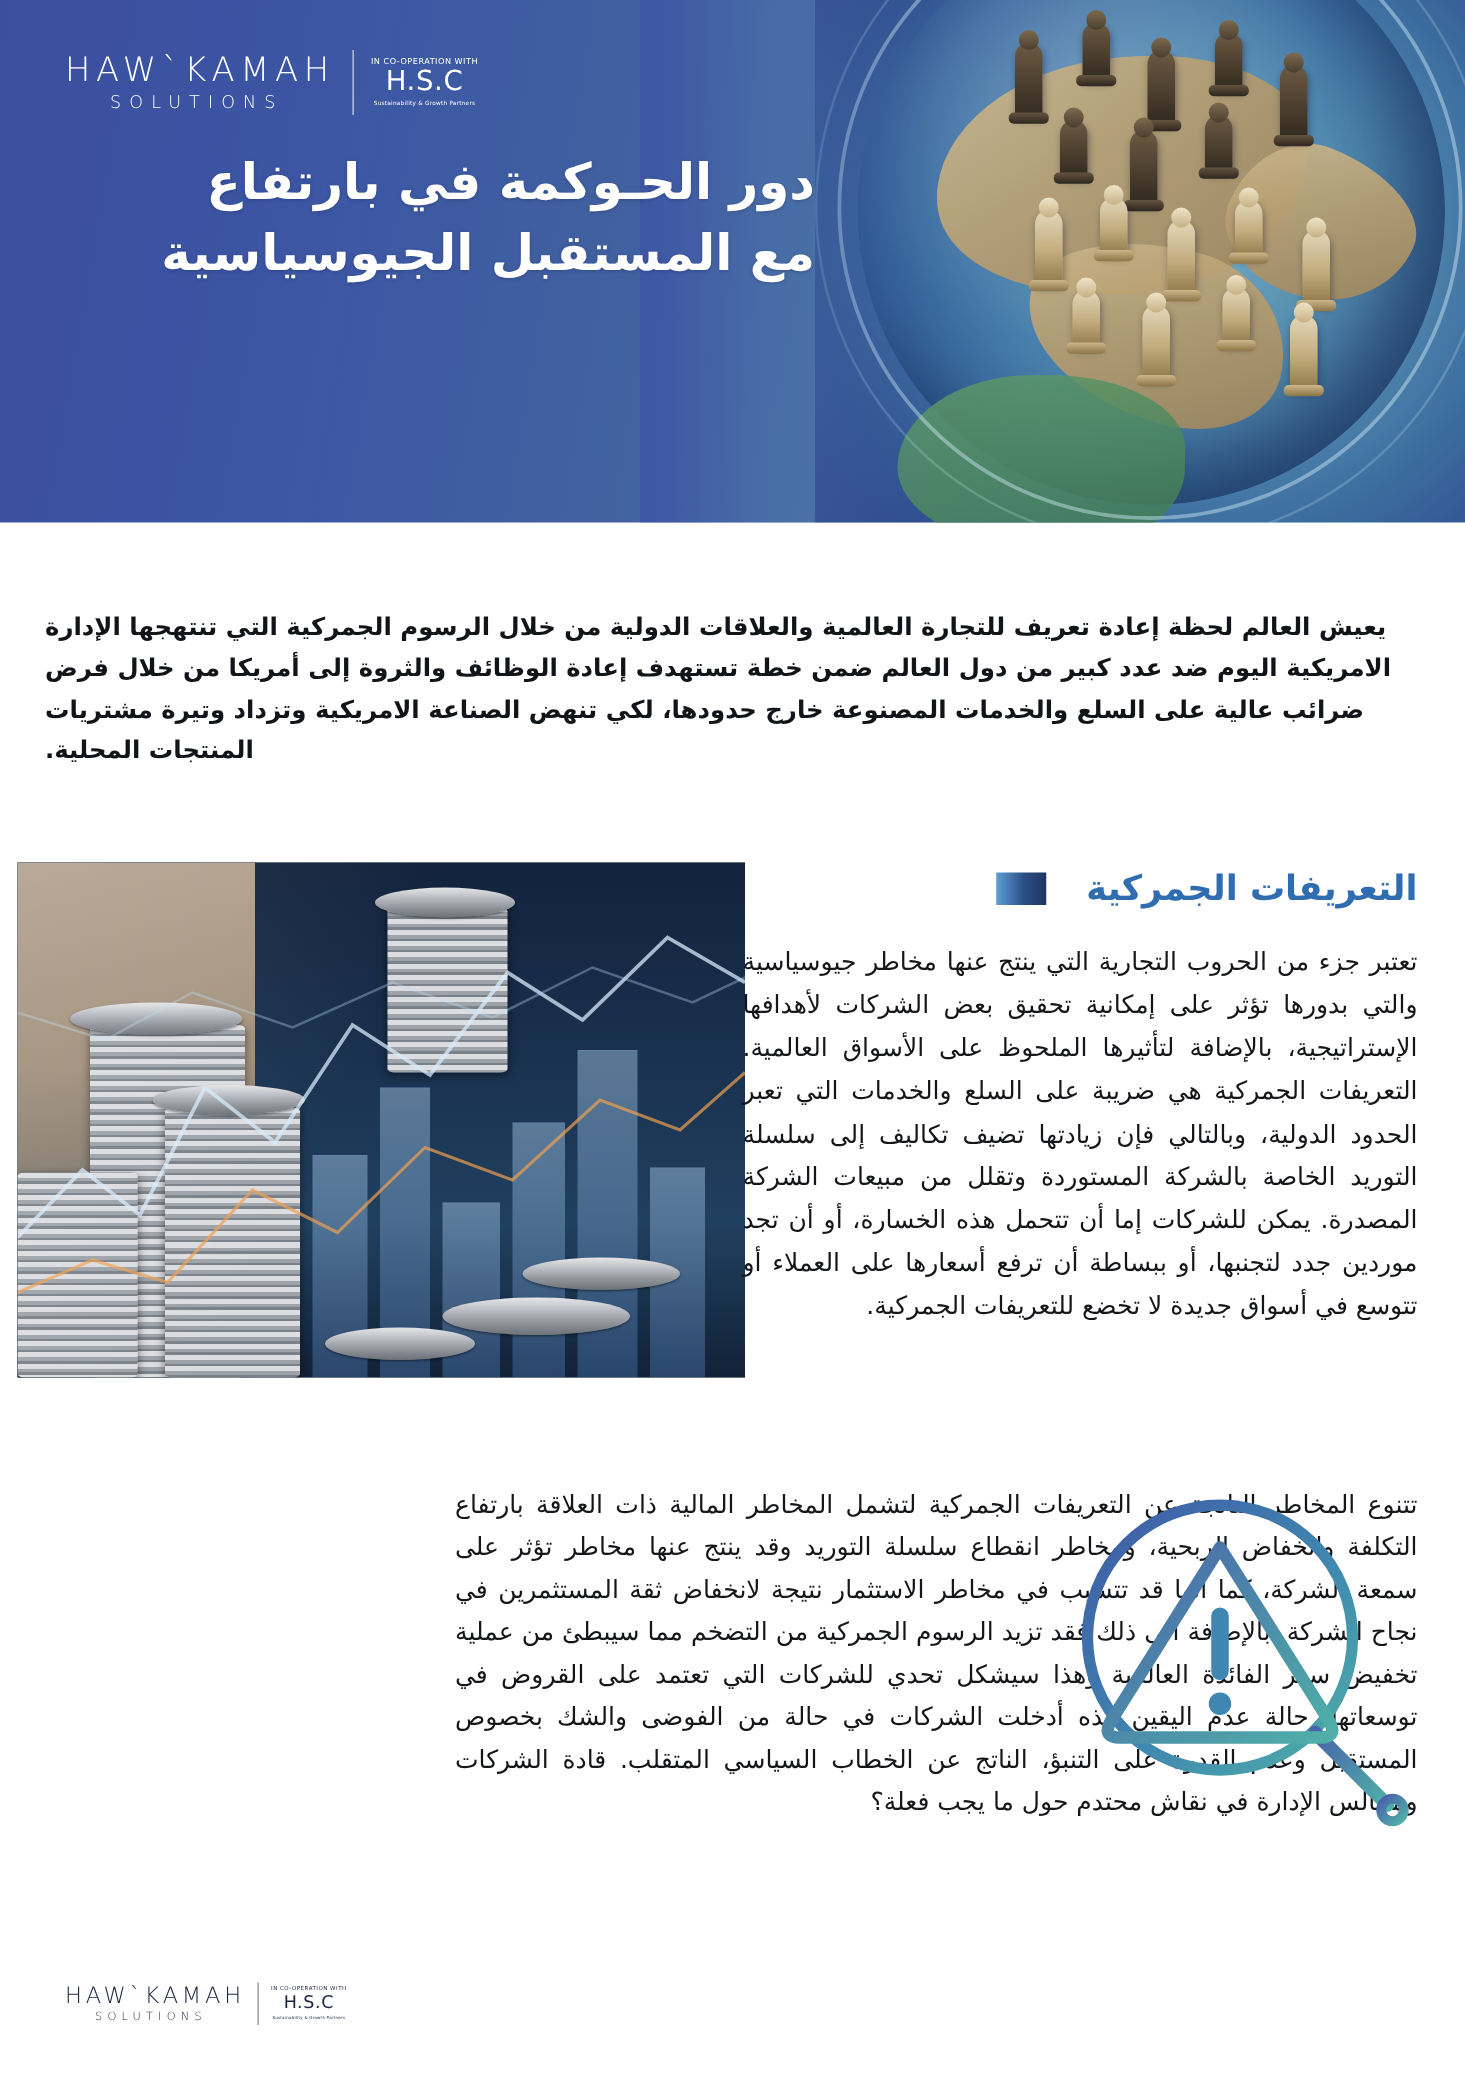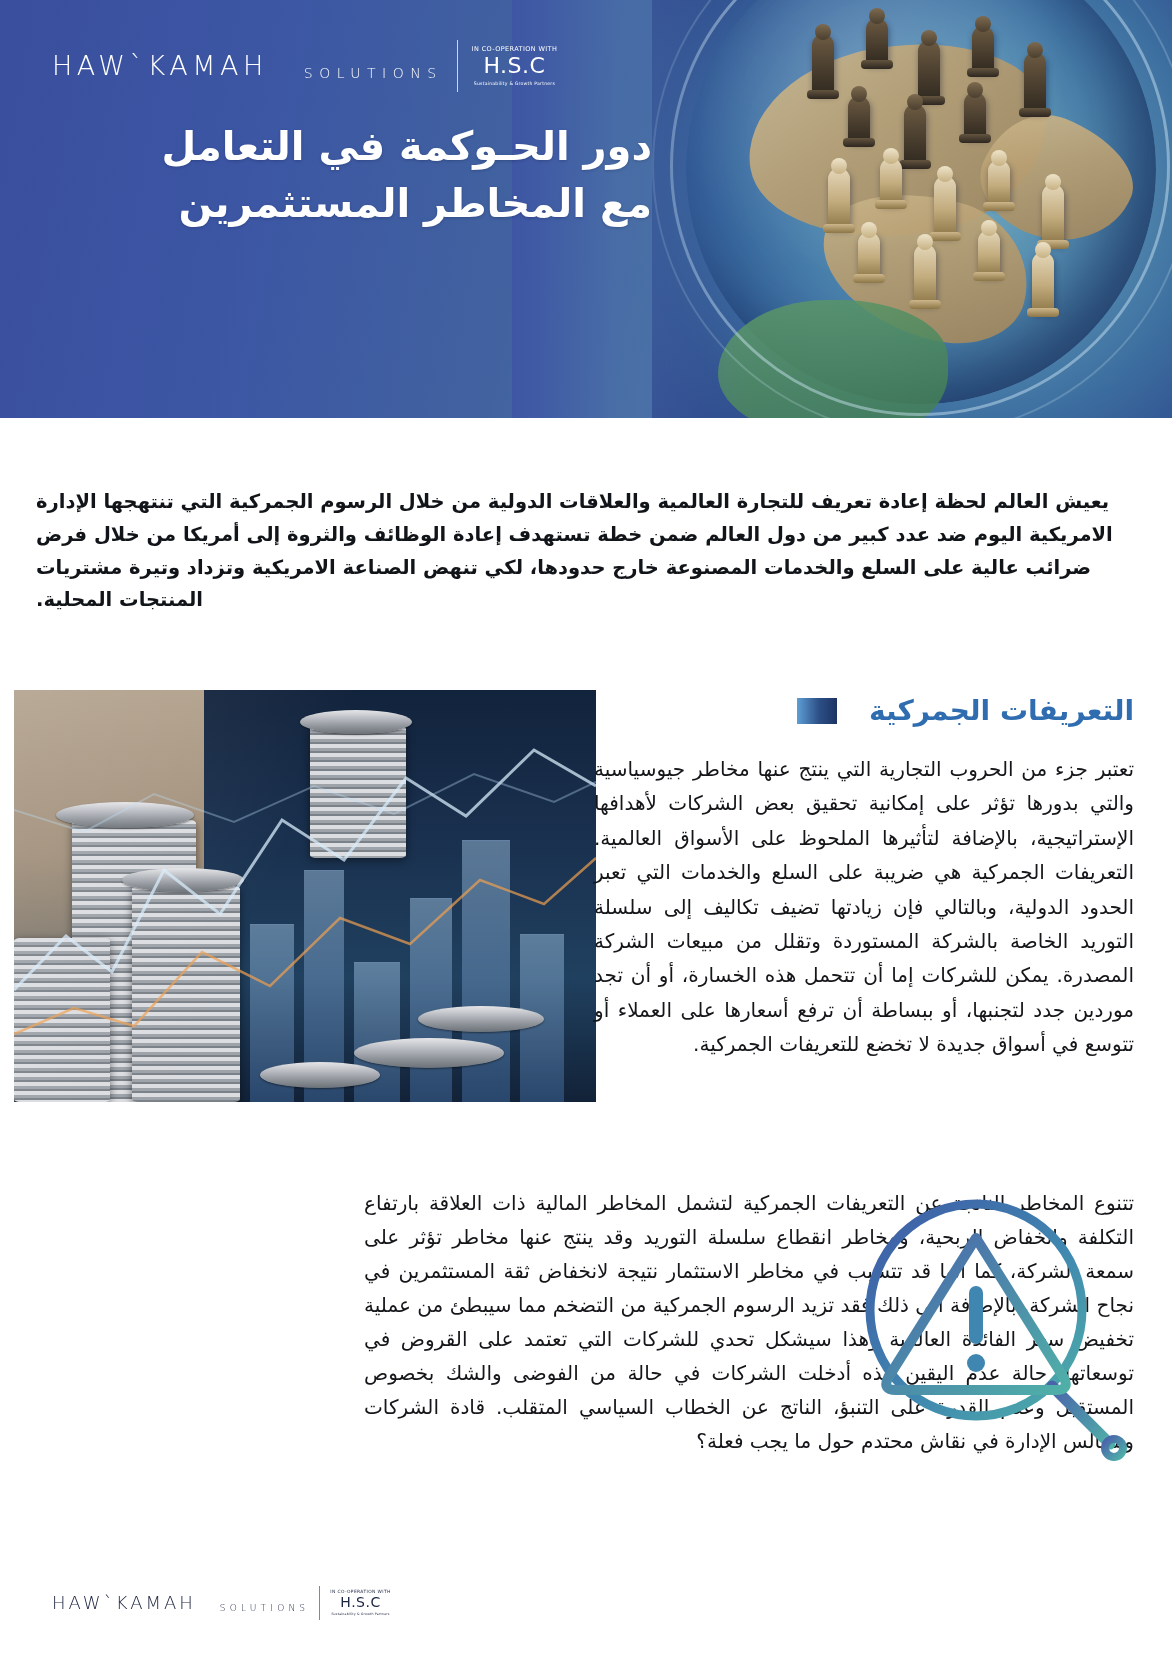--- a/index.html
+++ b/index.html
@@ -119,21 +119,21 @@
 
   
   .logo-block {
     position: absolute;
     left: 52px; top: 40px;
     display: flex;
     align-items: center;
     gap: 14px;
     direction: ltr;
   }
-  .logo-main { display: flex; flex-direction: row; align-items: flex-end; }
+  .logo-main { display: flex; flex-direction: column; align-items: flex-start; }
   .logo-word {
     font-size: 27px;
     letter-spacing: 4.5px;
     color: #ffffff;
     font-weight: 300;
     line-height: 1.08;
     white-space: nowrap;
   }
   .logo-sub {
     font-size: 14px;
@@ -373,22 +373,22 @@
       </div>
       <div class="logo-divider"></div>
       <div class="logo-partner">
         <div class="coop">IN CO-OPERATION WITH</div>
         <div class="hsc">H.S.C</div>
         <div class="tagline">Sustainability &amp; Growth Partners</div>
       </div>
     </div>
 
     <div class="hero-title">
-      <div>دور الحـوكمة في التعامل</div>
-      <div>مع المخاطر المستثمرين</div>
+      <div>دور الحـوكمة في بارتفاع</div>
+      <div>مع المستقبل الجيوسياسية</div>
     </div>
   </div>
 
   <p class="intro">يعيش العالم لحظة إعادة تعريف للتجارة العالمية والعلاقات الدولية من خلال الرسوم الجمركية التي تنتهجها الإدارة الامريكية اليوم ضد عدد كبير من دول العالم ضمن خطة تستهدف إعادة الوظائف والثروة إلى أمريكا من خلال فرض ضرائب عالية على السلع والخدمات المصنوعة خارج حدودها، لكي تنهض الصناعة الامريكية وتزداد وتيرة مشتريات المنتجات المحلية.</p>
 
   <div class="mid-photo">
     <div class="bg-city"></div>
     <div class="warm"></div>
 
     <div class="bar" style="left:236px; width:44px; height:178px;"></div>

